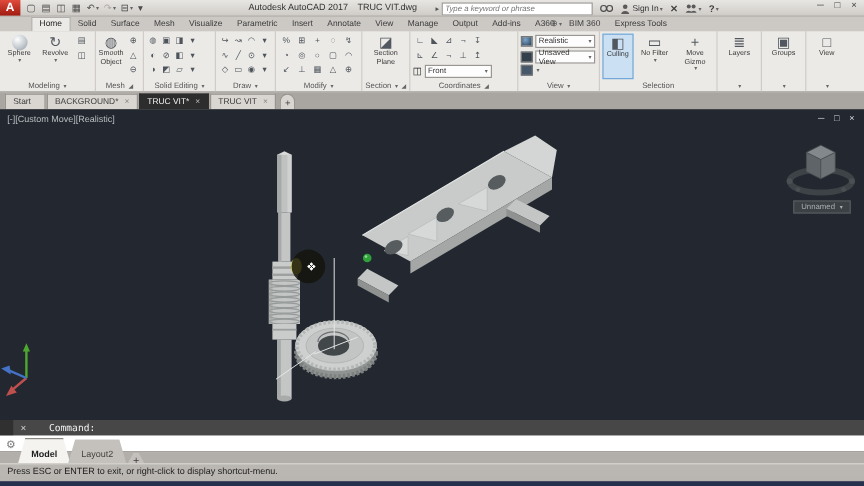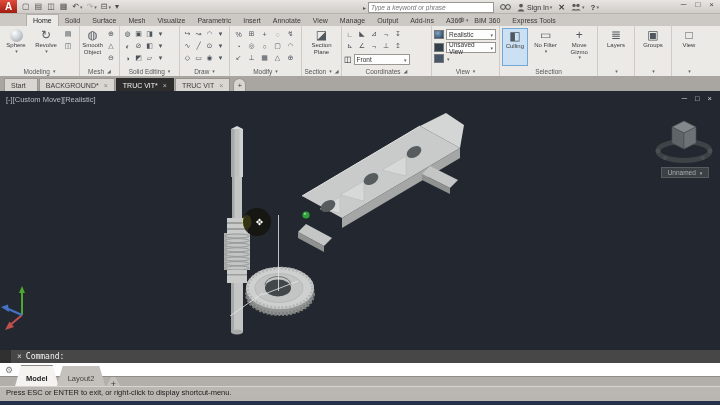--- a/index.html
+++ b/index.html
@@ -57,21 +57,21 @@
   
   .viewport{top:91px;left:0;width:720px;height:259px;background:#232830;overflow:hidden}
   .vplabel{position:absolute;left:6px;top:4px;font-size:7.5px;color:#b9bdc0}
   .vpwin{position:absolute;right:8px;top:3px;display:flex;gap:8px;font-size:7.5px;color:#d4d7d9}
   .unnamed{position:absolute;left:661px;top:76px;width:48px;height:11px;background:#3c4145;border:1px solid #565b5f;color:#a9afb3;font-size:6.5px;display:flex;align-items:center;justify-content:center;gap:3px}
   svg{display:block}
   
   .cmd1{top:350px;left:0;width:720px;height:13px;background:#474747;display:flex;align-items:center;font-family:"DejaVu Sans Mono",monospace}
   .cmdgrip{width:11px;height:13px;background:#303030}
   .cmdx{color:#cfcfcf;font-size:8px;margin-left:6px}
-  .cmdtext{color:#f2f2f2;font-size:8px;margin-left:4px}
+  .cmdtext{color:#f2f2f2;font-size:8px;margin-left:19px}
   .cmd2{top:363px;left:0;width:720px;height:14px;background:#ffffff;border-bottom:1px solid #8f8c88;display:flex;align-items:center}
   .gear{color:#787878;font-size:9px;margin-left:5px}
   .prompt{margin-left:11px;border:1px solid #9a9a9a;background:#f4f4f4;height:10px;display:flex;align-items:center;font-family:"DejaVu Sans Mono",monospace;font-size:6px;color:#555;padding:0 2px;gap:2px}
   
   .ltabs{top:377px;left:0;width:720px;height:13px;background:#b2afaa;display:flex;align-items:flex-end;padding-left:14px}
   .ltab{height:13px;display:flex;align-items:center;padding:12px 12px;font-size:7.5px;color:#46433f;clip-path:polygon(7px 0,calc(100% - 7px) 0,100% 100%,0 100%);background:#c4c1bc;margin-right:-4px}
   .ltab.active{background:#f4f3f0;color:#1c1c1c;font-weight:bold;border-top:1px solid #8a8782}
   .ltab-add{width:18px;height:13px;clip-path:polygon(7px 0,calc(100% - 7px) 0,100% 100%,0 100%);background:#c4c1bc;display:flex;align-items:center;justify-content:center;font-size:9px;color:#3c3c3c;margin-left:2px}
   
   .status{top:386px;left:0;width:720px;height:11px;background:#bab7b2;border-top:1px solid #d8d5d0;display:flex;align-items:center;padding-left:6px;font-size:7.5px;color:#1c1c1c}
@@ -117,20 +117,23 @@
       <span class="qbtn">
         <span>⊟</span>
         <span class="cr">▾</span>
       </span>
 
       <span class="qbtn">
         <span>▾</span>
         <span class="cr"></span>
       </span>
     </div>
+  <div class="ttl">
+    <span>Autodesk AutoCAD 2017</span><b>TRUC VIT.dwg</b>
+  </div>
   <div class="searchwrap">
     <span class="searcharrow">▸</span>
     <input class="searchbox" placeholder="Type a keyword or phrase" style="">
     <span class="tico">
       <svg width="11" height="8" viewBox="0 0 11 8">
           <circle cx="3" cy="4" r="2.4" fill="none" stroke="#4a4a4a"></circle>
           <circle cx="8" cy="4" r="2.4" fill="none" stroke="#4a4a4a"></circle>
         </svg>
     </span>
     <span class="tico">

